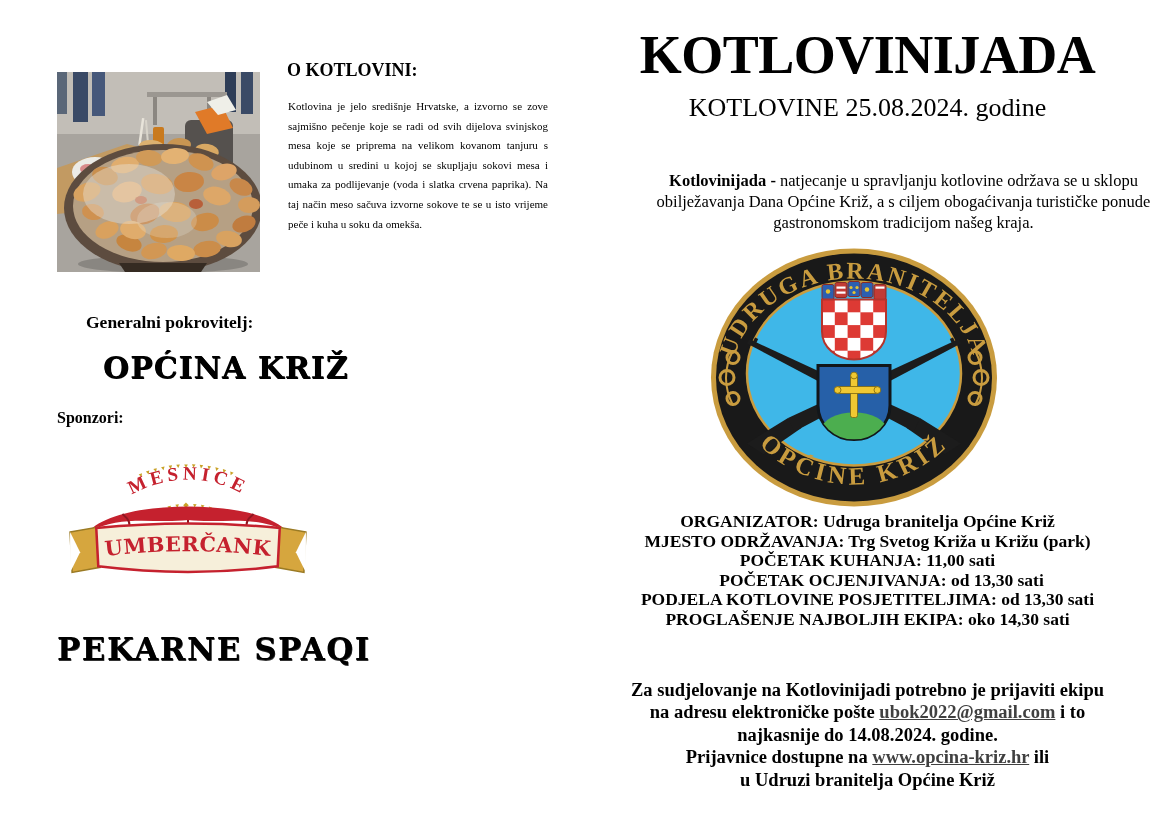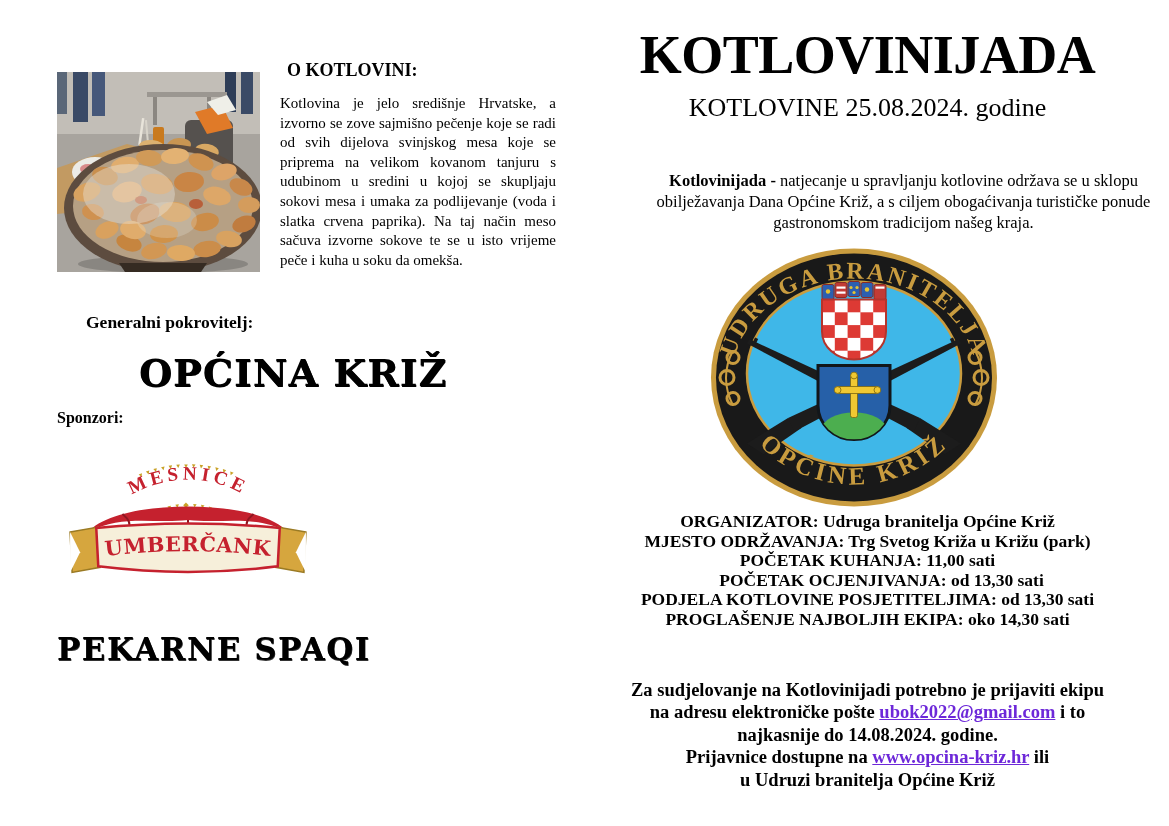--- a/index.html
+++ b/index.html
@@ -5,46 +5,46 @@
   html,body{margin:0;padding:0;}
   body{
     width:1169px;height:826px;background:#ffffff;position:relative;
     font-family:"Liberation Serif", serif;color:#000;overflow:hidden;
   }
   .abs{position:absolute;}
   
   .photo{left:57px;top:72px;width:203px;height:200px;}
   .about{left:272px;top:60px;width:292px;}
   .about-title{font-size:18px;font-weight:bold;margin:0 0 13px 15px;}
-  .about-text{font-size:15px;line-height:19.6px;text-align:justify;margin:8px;}
+  .about-text{font-size:11px;line-height:19.6px;text-align:justify;margin:16px;}
   .patron-label{left:57px;top:312px;font-size:17.5px;font-weight:bold;margin-left:29px;}
   .patron-name{
-    left:103px;top:350px;font-family:"DejaVu Serif",serif;font-size:38px;
-    font-weight:bold;letter-spacing:1px;text-shadow:0.6px 0.6px 0 #000;margin-left:36px;
+    left:103px;top:350px;font-family:"DejaVu Serif",serif;font-size:30px;
+    font-weight:bold;letter-spacing:1px;text-shadow:0.6px 0.6px 0 #000;
   }
   .sponsors-label{left:57px;top:409px;font-size:16px;font-weight:bold;}
   .butcher-logo{left:62px;top:447px;width:252px;height:150px;}
   .bakery-name{
     left:57px;top:631px;font-family:"DejaVu Serif",serif;font-size:31px;
     font-weight:bold;letter-spacing:1.5px;text-shadow:0.5px 0.5px 0 #333;
   }
   
   .rc-title{left:585px;top:22px;width:565px;text-align:center;
     font-size:54px;font-weight:bold;letter-spacing:-0.5px;line-height:66px;margin:0;}
   .rc-subtitle{left:585px;top:92px;width:565px;text-align:center;
     font-size:26px;line-height:32.5px;}
   .rc-intro{left:636px;top:170px;width:535px;text-align:center;
     font-size:16.5px;line-height:21px;margin:0;}
   .badge{left:710px;top:247px;width:288px;height:261px;}
   .details{left:585px;top:512px;width:565px;text-align:center;
     font-size:17.5px;font-weight:bold;line-height:19.5px;}
   .dline.shift-r{transform:translateX(14px);}
   .register{left:585px;top:679px;width:565px;text-align:center;
     font-size:18.5px;font-weight:bold;line-height:22.4px;}
-  .register a{color:#6d28d9;cursor:pointer;margin-top:40px;}
+  .register a{color:#404040;cursor:pointer;margin-top:40px;}
   
   .mesnice-arc{font:bold 19px "Liberation Serif",serif;fill:#C5212E;letter-spacing:4px;}
   .zumb-text{font:bold 20.5px "DejaVu Serif",serif;fill:#C5212E;letter-spacing:0.5px;}
   .deco-tri{font:7px "DejaVu Sans",sans-serif;fill:#C9A227;letter-spacing:4px;}
   .badge-arc-top{font:bold 24px "Liberation Serif",serif;fill:#C99C3F;letter-spacing:2.5px;}
   .badge-arc-bottom{font:bold 25px "Liberation Serif",serif;fill:#C99C3F;letter-spacing:4px;}
 </style>
 </head>
 <body>
 

